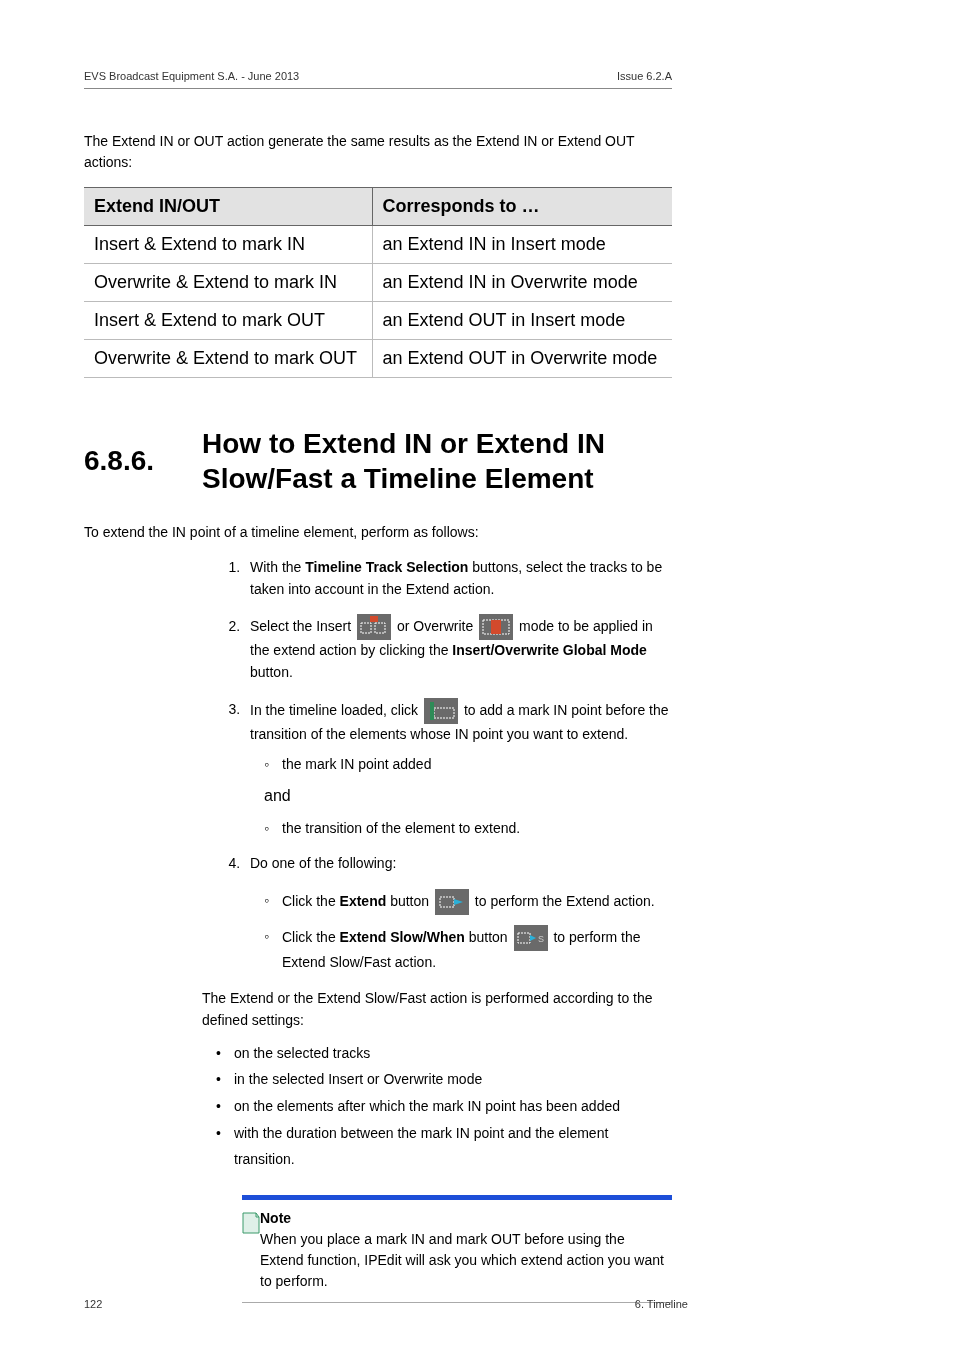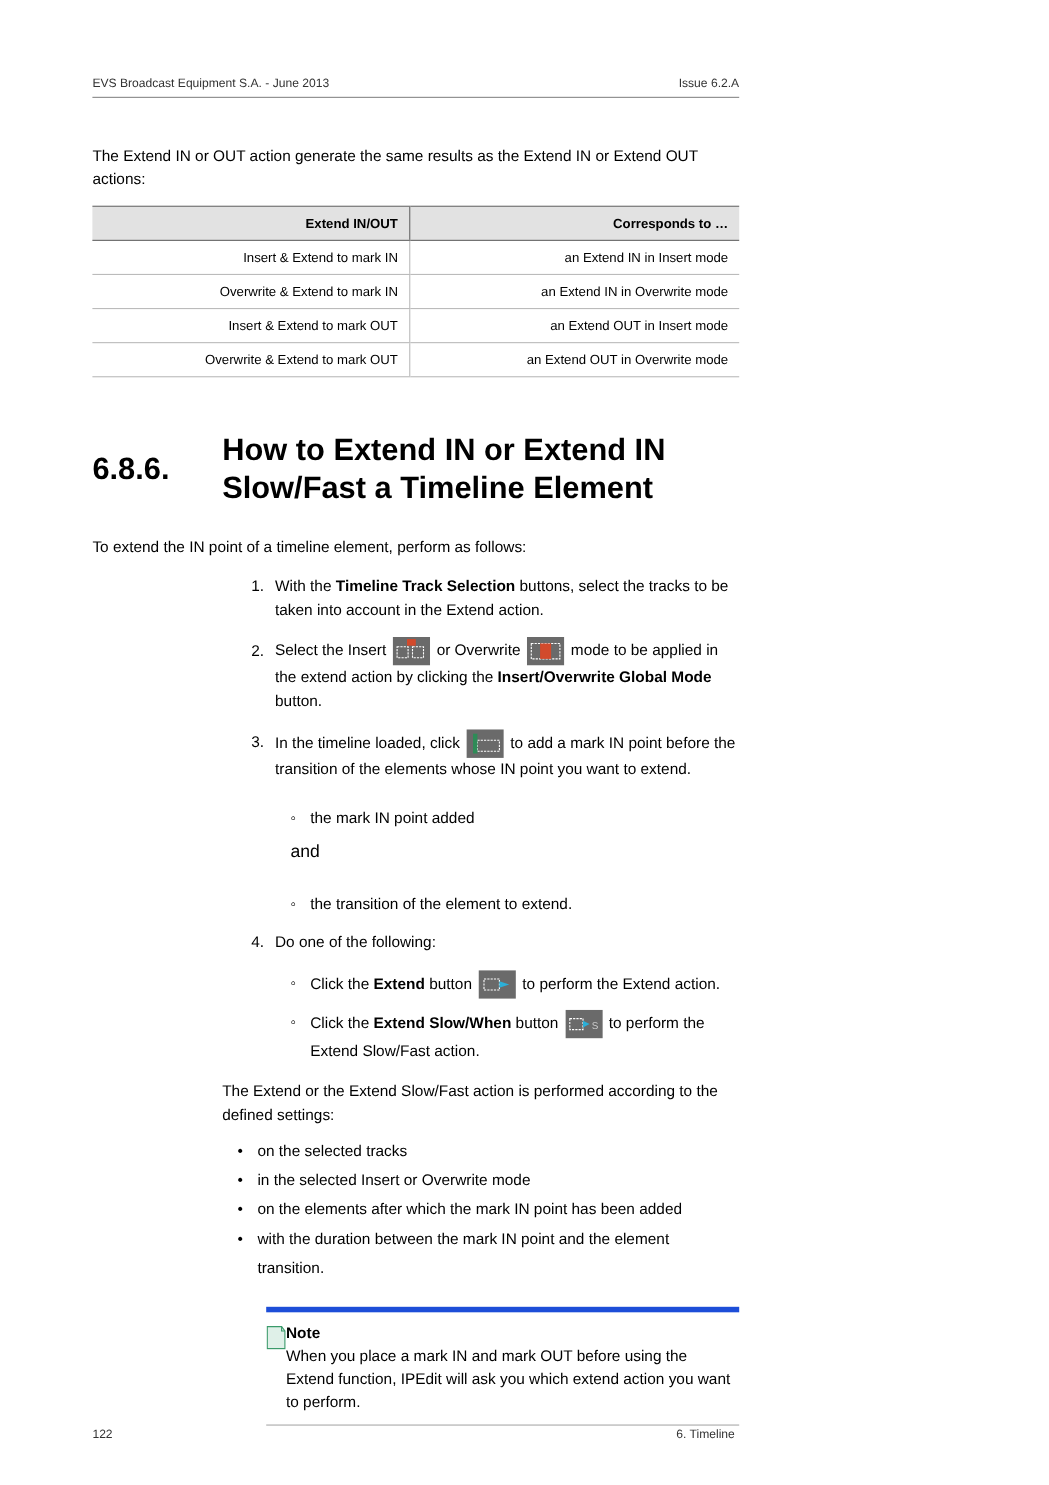--- a/index.html
+++ b/index.html
@@ -3,43 +3,43 @@
 <meta charset="utf-8">
 <style>
   * { margin: 0; padding: 0; box-sizing: border-box; }
   html, body { width: 954px; height: 1350px; background: #fff; font-family: Arial, Helvetica, sans-serif; color: #000; }
   .page { width: 756px; min-height: 1350px; padding: 70px 84px 30px 84px; position: relative; }
   .header-row { display: flex; justify-content: space-between; align-items: baseline; border-bottom: 1px solid #888; padding-bottom: 6px; margin-bottom: 42px; }
   .header-left, .header-right { font-size: 11px; color: #333; }
   .content-indent { }
   .intro { font-size: 14px; line-height: 1.5; margin-bottom: 14px; }
   .table { width: 100%; border-collapse: collapse; }
-  .table th, .table td { text-align: right; padding: 8px 10px; font-size: 12px; }
+  .table th, .table td { text-align: left; padding: 8px 10px; font-size: 18px; }
   .table thead th { background: #e2e2e2; font-weight: bold; border-top: 1px solid #666; border-bottom: 1px solid #666; }
   .table thead th + th { border-left: 1px solid #666; }
   .table tbody td { border-bottom: 1px solid #bbb; }
   .table tbody td + td { border-left: 1px solid #bbb; }
   .sec-row { display: flex; align-items: center; gap: 34px; margin-top: 48px; margin-bottom: 26px; }
   .sec-num { font-size: 28px; font-weight: bold; min-width: 84px; }
   .sec-title { font-size: 28px; font-weight: bold; line-height: 1.25; }
   ol.main { list-style: decimal; margin-left: 140px; padding-left: 20px; }
   ol.main > li { font-size: 14px; line-height: 1.55; margin-bottom: 14px; padding-left: 6px; }
-  ul.sub { list-style: none; margin-top: 22px; margin-left: 14px; }
+  ul.sub { list-style: none; margin-top: 8px; margin-left: 14px; }
   ul.sub > li { font-size: 14px; line-height: 1.6; margin-bottom: 6px; position: relative; padding-left: 18px; }
   ul.sub > li::before { content: "◦"; position: absolute; left: 0; }
   .and-text { font-size: 16px; margin: 8px 0 8px 14px; }
   .closing { font-size: 14px; line-height: 1.6; margin-left: 118px; margin-top: 8px; }
   ul.dash { list-style: none; margin: 8px 0 0 132px; }
   ul.dash > li { font-size: 14px; line-height: 1.9; position: relative; padding-left: 18px; }
   ul.dash > li::before { content: "•"; position: absolute; left: 0; }
   .note-box { margin: 22px 0 0 158px; border-top: 5px solid #1d4ed8; border-bottom: 1px solid #aaa; padding: 8px 0 10px 0; display: flex; }
   .note-icon { width: 18px; height: 22px; flex: none; margin-top: 4px; }
   .note-icon svg { width: 18px; height: 22px; }
   .note-text { font-size: 14px; line-height: 1.5; }
-  .footer-row { position: absolute; bottom: 40px; left: 84px; right: 88px; display: flex; justify-content: space-between; font-size: 11px; color: #333; }
+  .footer-row { position: absolute; bottom: 40px; left: 84px; right: 68px; display: flex; justify-content: space-between; font-size: 11px; color: #333; }
   .icon-box { display: inline-block; width: 34px; height: 26px; vertical-align: middle; margin: 0 2px; }
   .icon-box svg { width: 34px; height: 26px; display: block; }
   b, strong { font-weight: bold; }
 </style>
 </head>
 <body>
 
 <div class="page">
   <div class="header-row">
     <span class="header-left">EVS Broadcast Equipment S.A. - June 2013</span>

